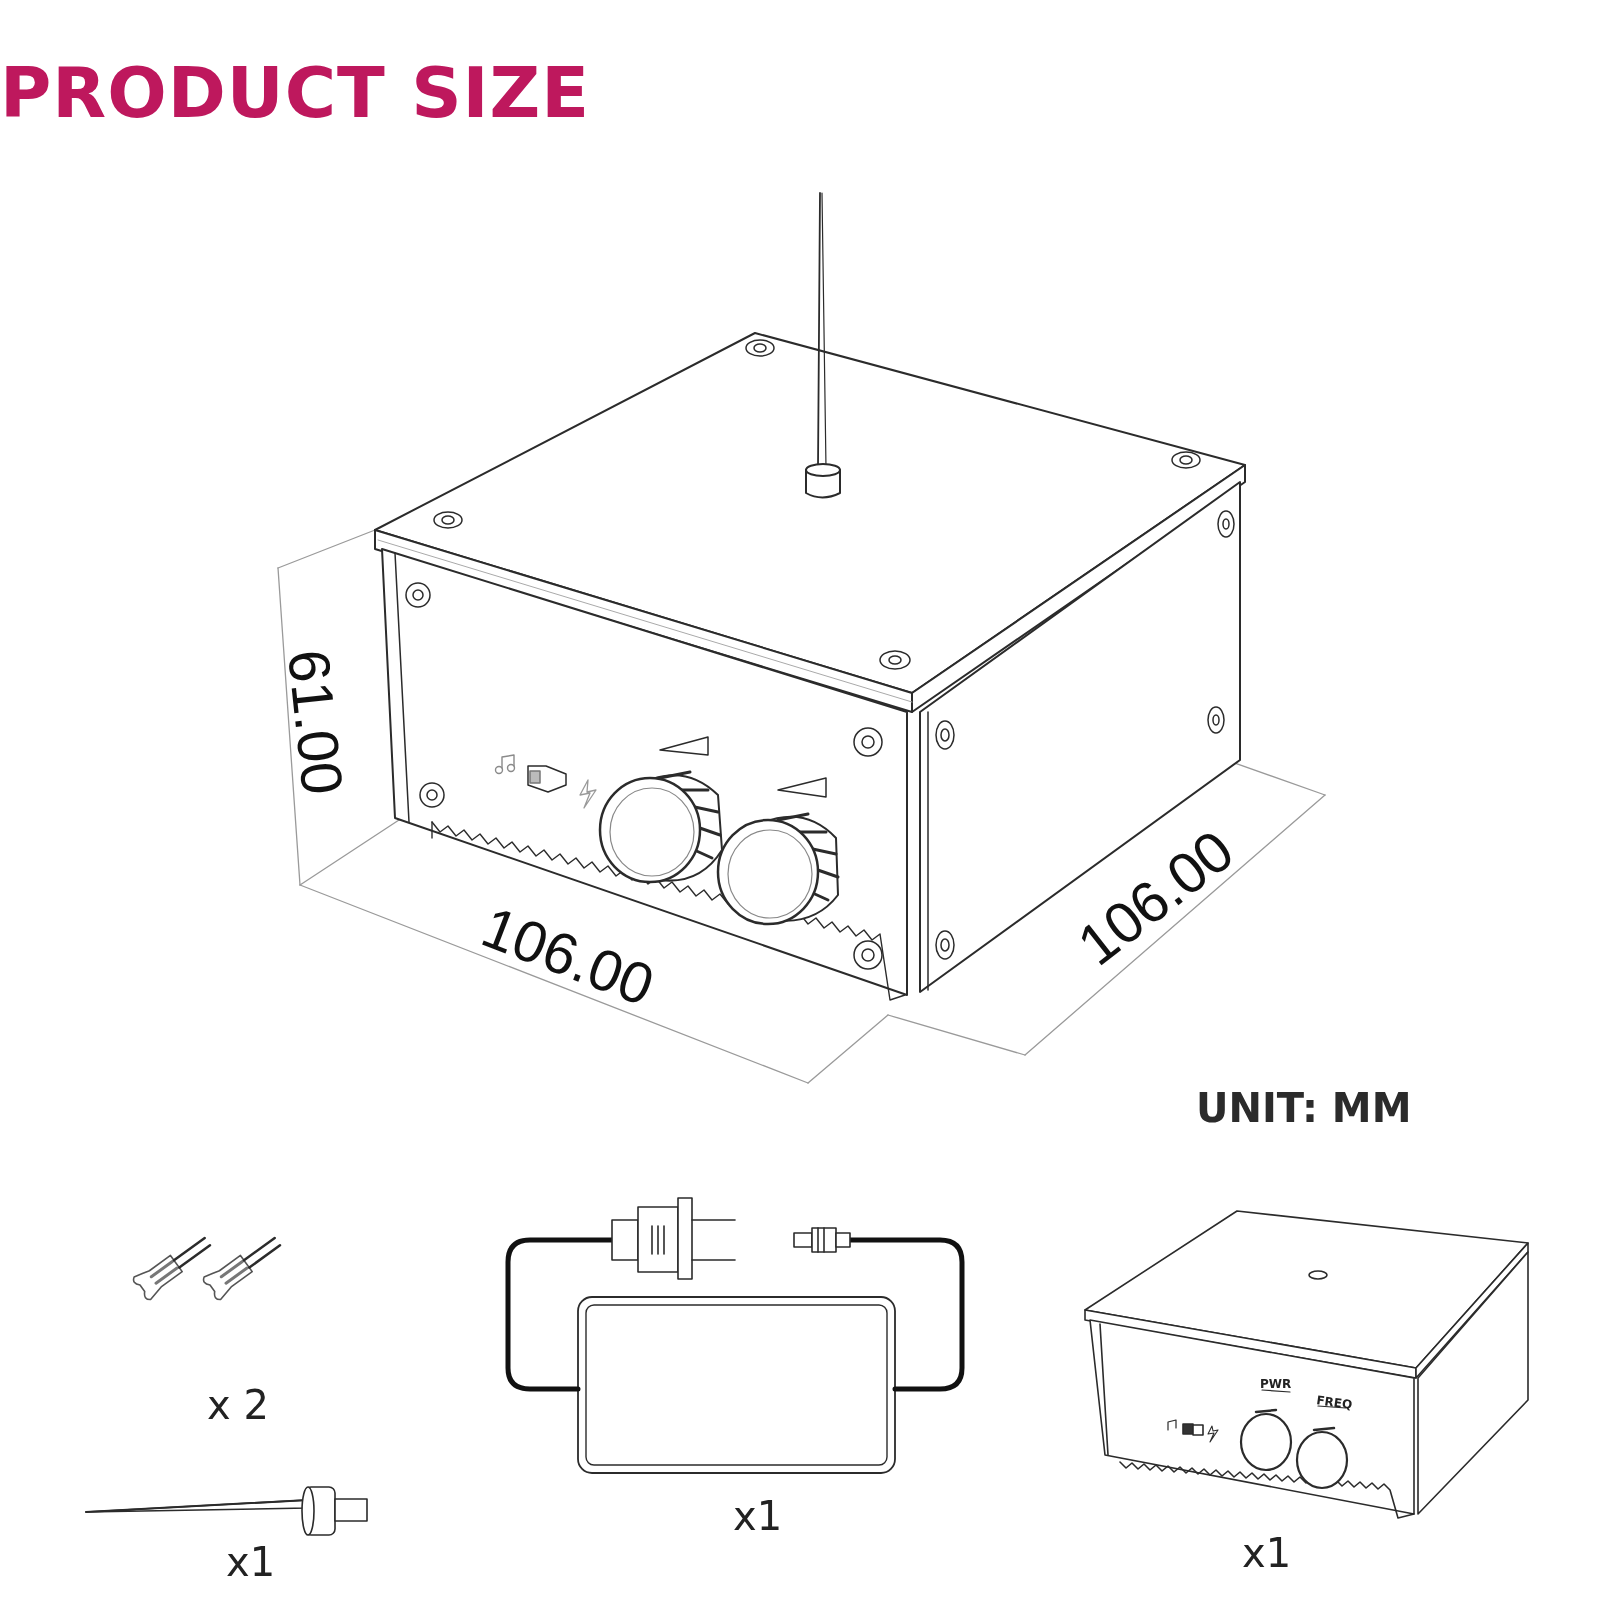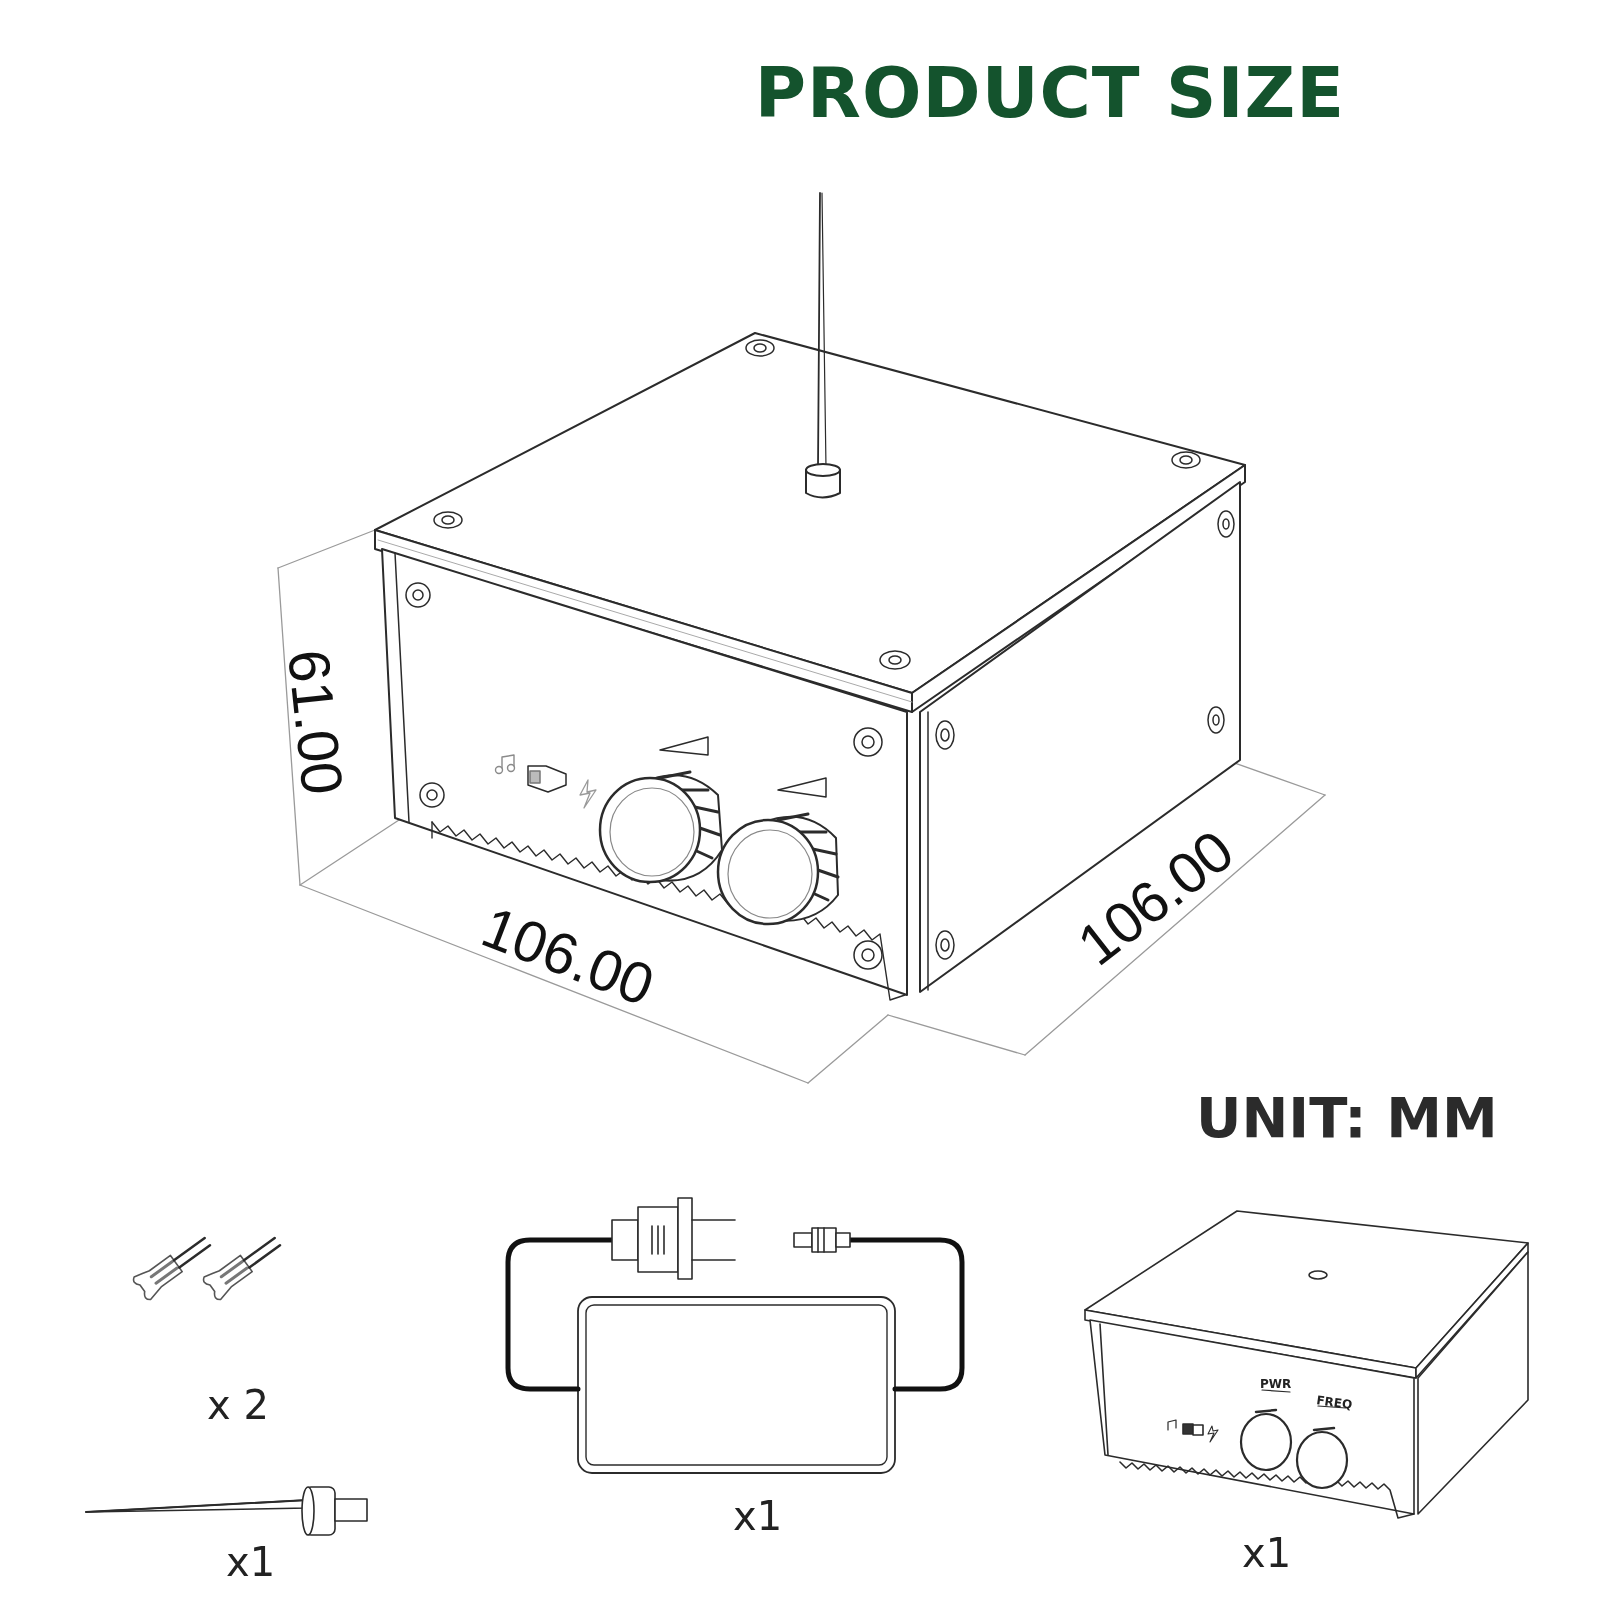--- a/index.html
+++ b/index.html
@@ -1,18 +1,18 @@
 <!DOCTYPE html>
 <html><head>
 <meta charset="utf-8">
 <style>
   html, body { margin:0; padding:0; background:#ffffff; }
   body { width:1601px; height:1601px; position:relative; overflow:hidden; font-family:"Liberation Sans", sans-serif; }
-  .title { position:absolute; left:0; top:52px; width:1345px; text-align:right; font-family:"DejaVu Sans", sans-serif; font-weight:bold; font-size:70px; color:#14532d; letter-spacing:1px; }
-  .unit { position:absolute; left:1196px; top:1085px; font-family:"DejaVu Sans", sans-serif; font-weight:bold; font-size:56px; color:#2b2b2b; }
+  .title { position:absolute; left:0; top:52px; width:1345px; text-align:left; font-family:"DejaVu Sans", sans-serif; font-weight:bold; font-size:70px; color:#be185d; letter-spacing:1px; }
+  .unit { position:absolute; left:1196px; top:1085px; font-family:"DejaVu Sans", sans-serif; font-weight:bold; font-size:40px; color:#2b2b2b; }
   svg.drawing { position:absolute; left:0; top:0; }
   .dim { font-family:"Liberation Sans", sans-serif; font-size:58px; fill:#111; }
   .qty { font-family:"DejaVu Sans", sans-serif; font-size:40px; fill:#222; }
   .lbl { font-family:"DejaVu Sans", sans-serif; font-weight:bold; font-size:12px; fill:#222; }
 </style>
 </head>
 <body>
 
 <div class="title">PRODUCT SIZE</div>
 <div class="unit">UNIT: MM</div>

